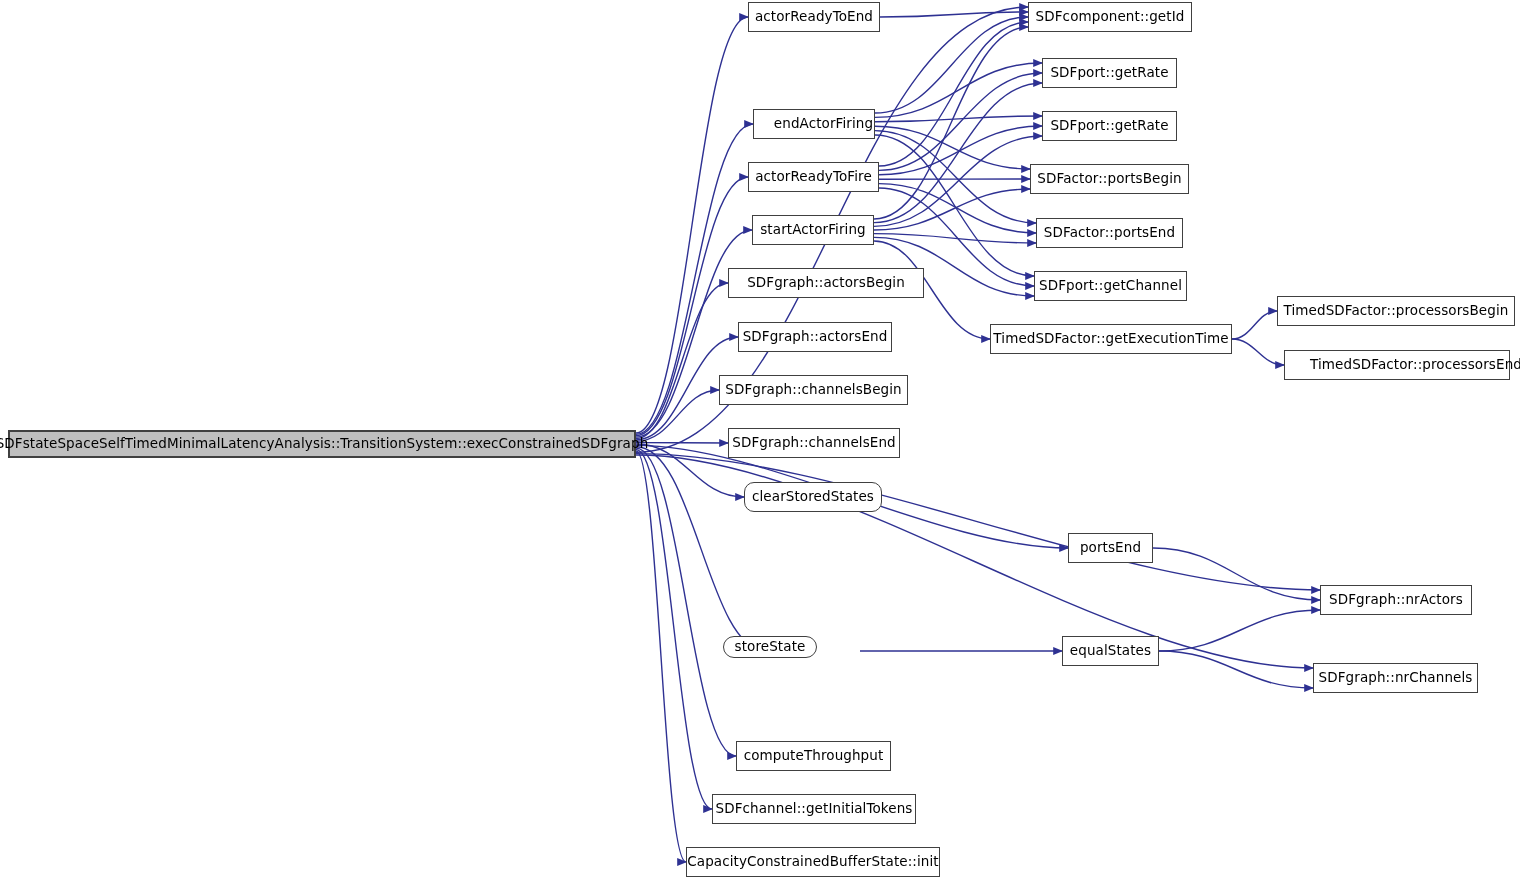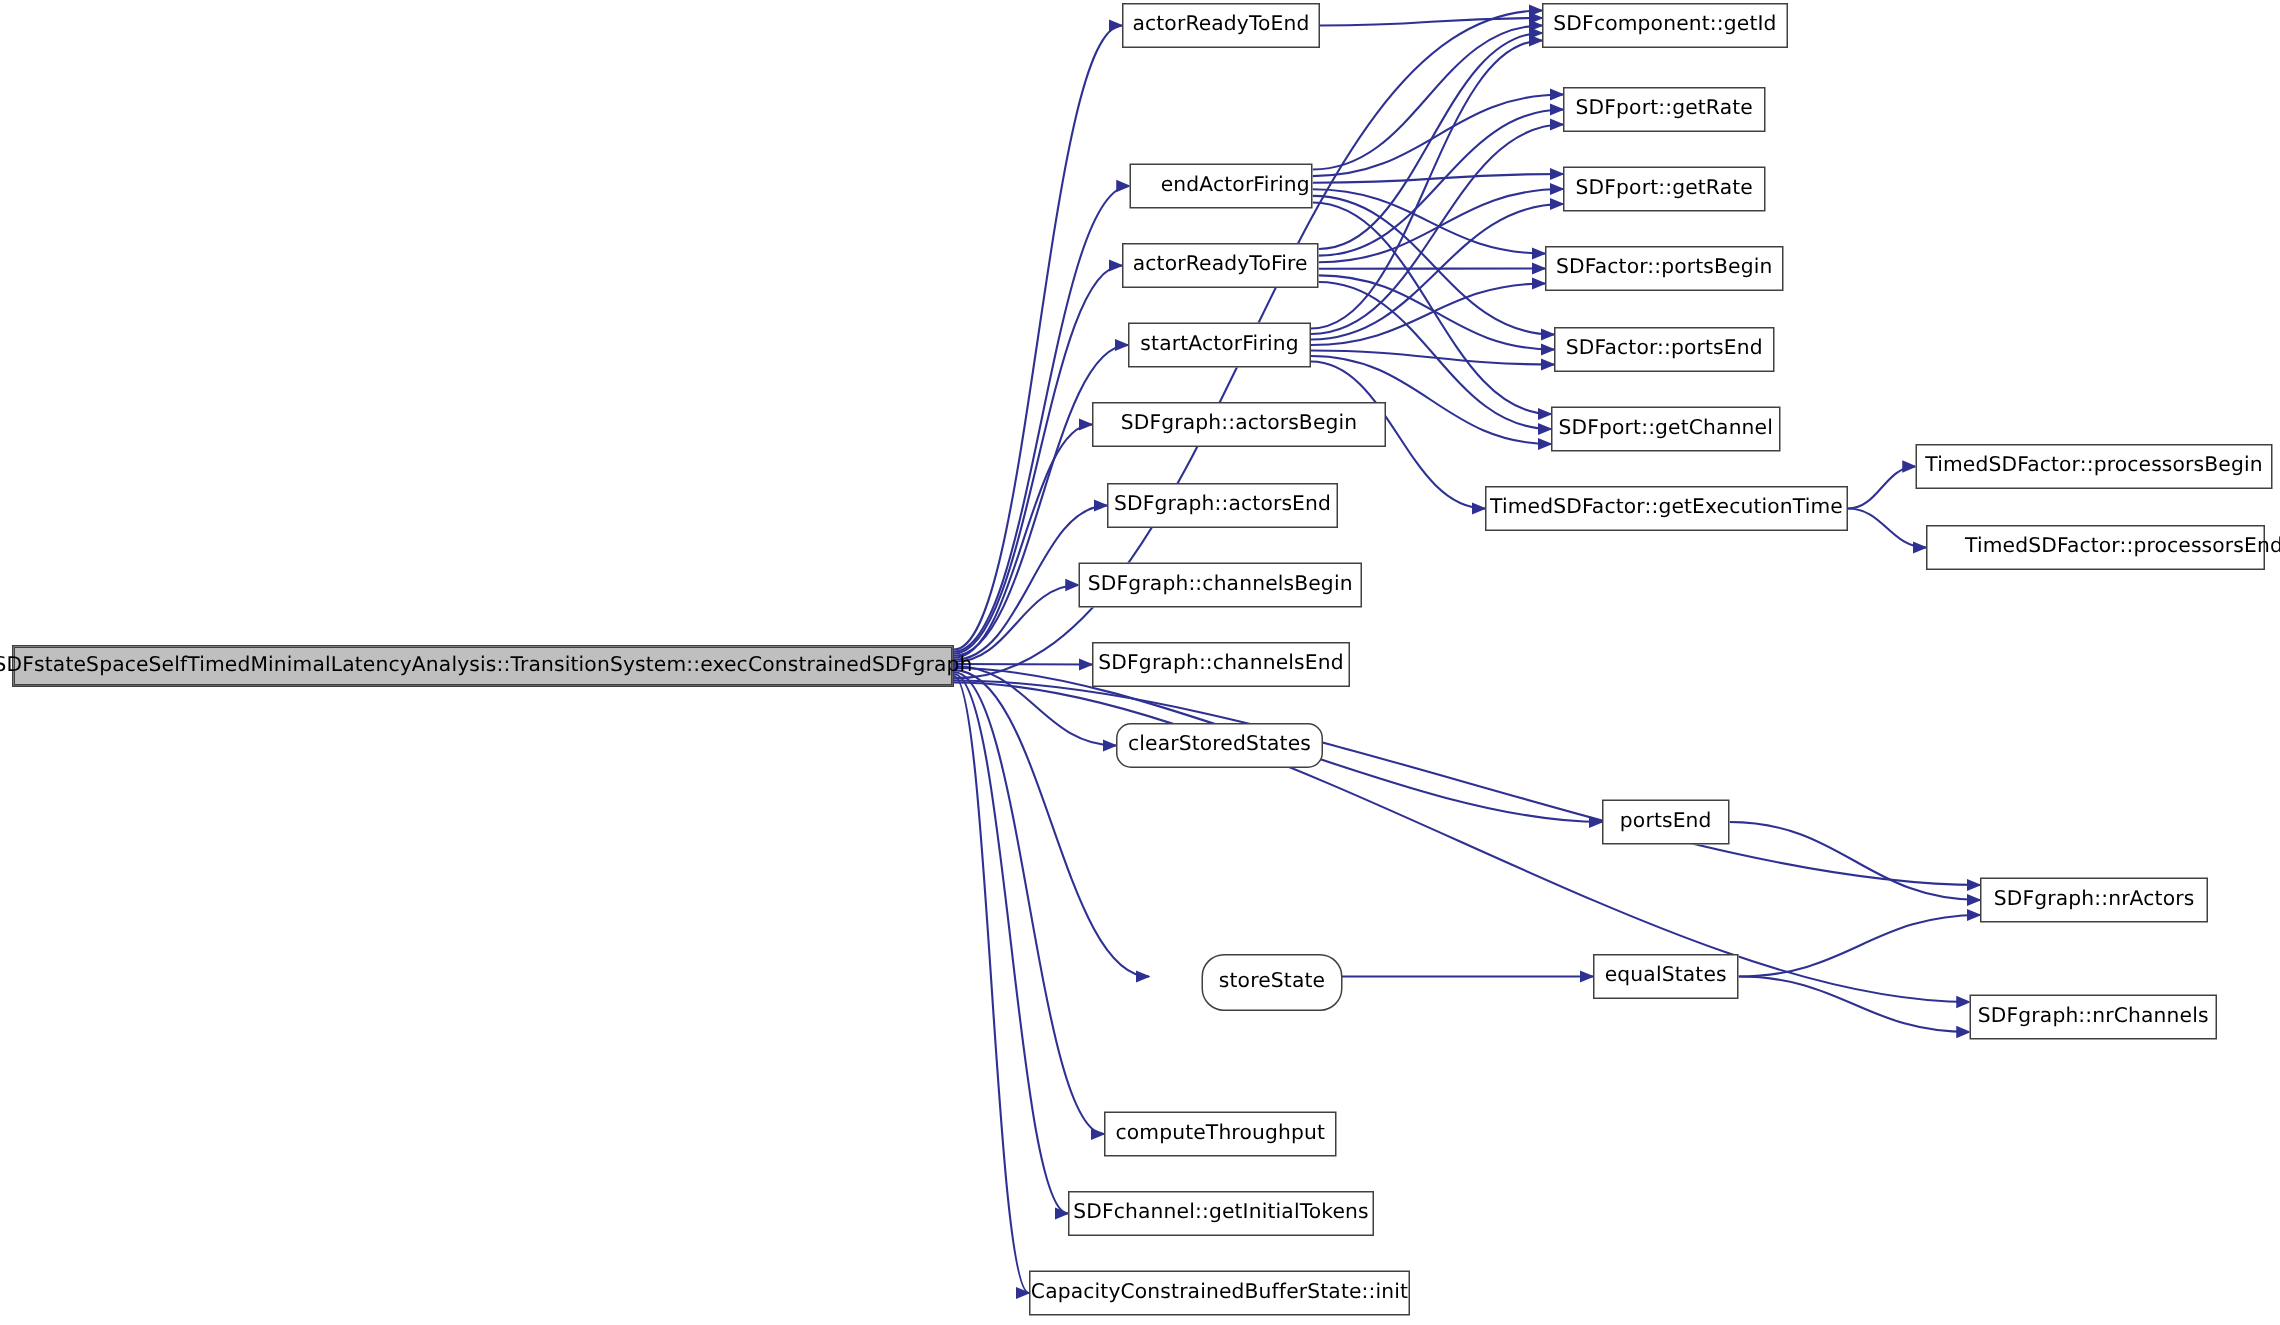--- a/index.html
+++ b/index.html
@@ -115,21 +115,21 @@
       </div>
       <div class="node" style="left: 728px; top: 428px; width: 172px; height: 30px;">
         <span class="lbl">SDFgraph::channelsEnd</span>
       </div>
       <div class="node" style="left: 744px; top: 482px; width: 138px; height: 30px; border-radius: 10px;">
         <span class="lbl">clearStoredStates</span>
       </div>
       <div class="node" style="left: 1068px; top: 533px; width: 85px; height: 30px;">
         <span class="lbl">portsEnd</span>
       </div>
-      <div class="node" style="left: 801px; top: 636px; width: 94px; height: 38px; border-radius: 15px;">
+      <div class="node" style="left: 723px; top: 636px; width: 94px; height: 22px; border-radius: 15px;">
         <span class="lbl">storeState</span>
       </div>
       <div class="node" style="left: 1062px; top: 636px; width: 97px; height: 30px;">
         <span class="lbl">equalStates</span>
       </div>
       <div class="node" style="left: 736px; top: 741px; width: 155px; height: 30px;">
         <span class="lbl">computeThroughput</span>
       </div>
       <div class="node" style="left: 712px; top: 794px; width: 204px; height: 30px;">
         <span class="lbl">SDFchannel::getInitialTokens</span>

